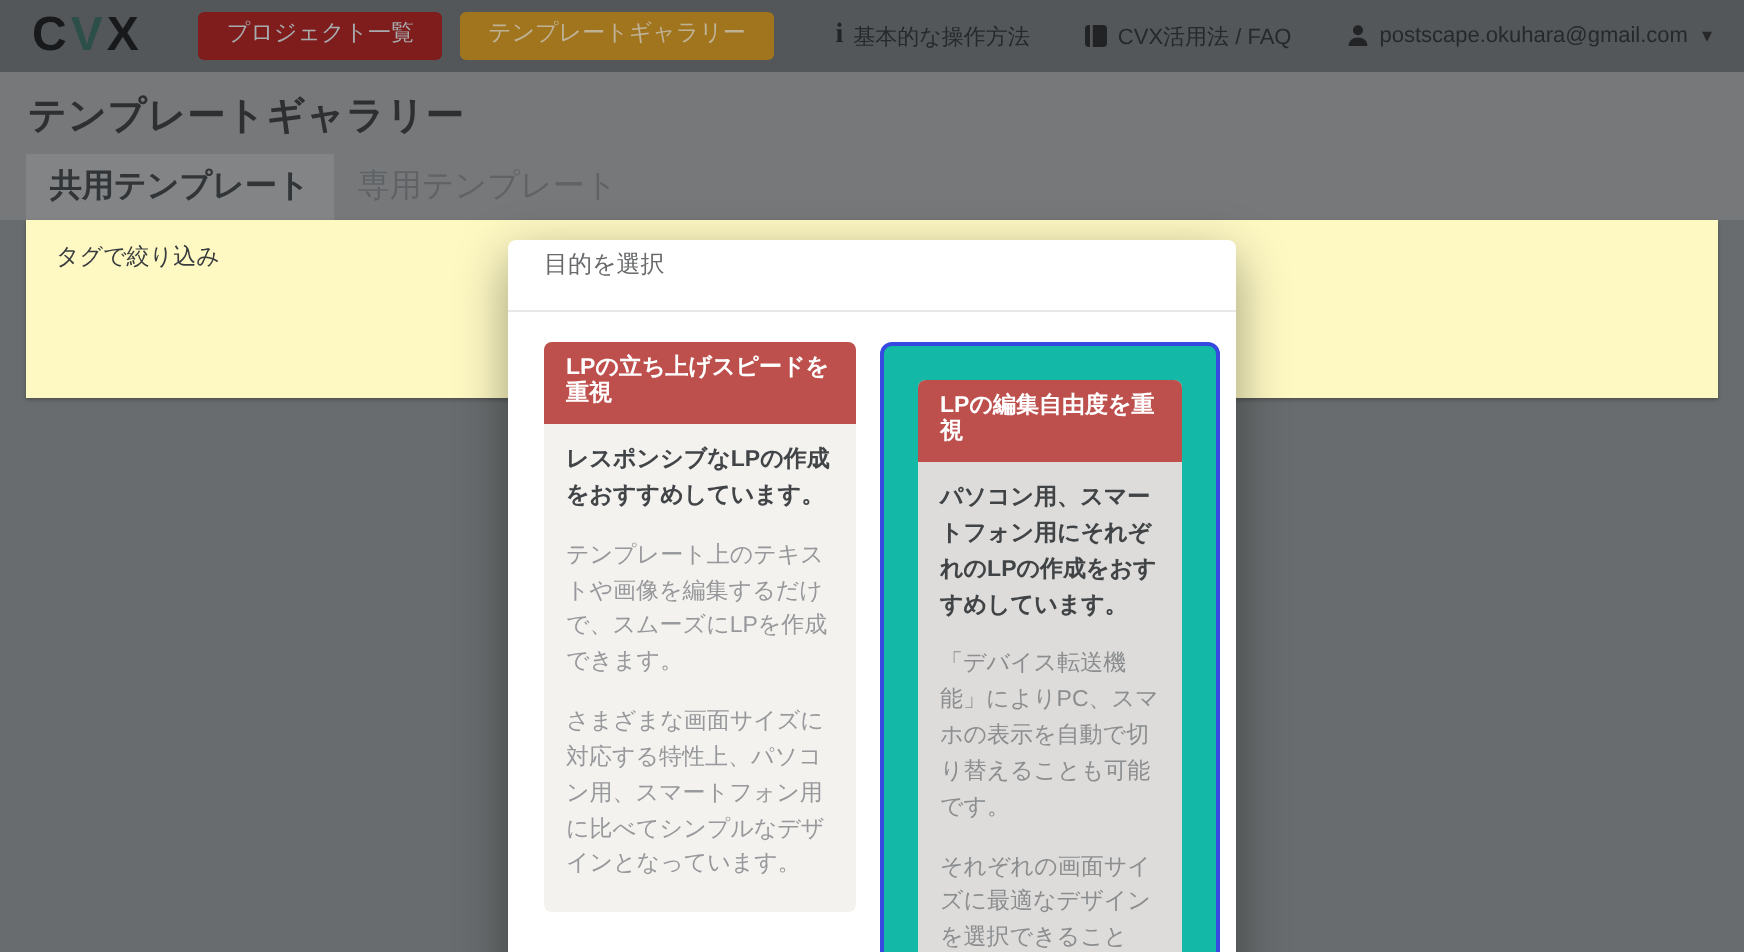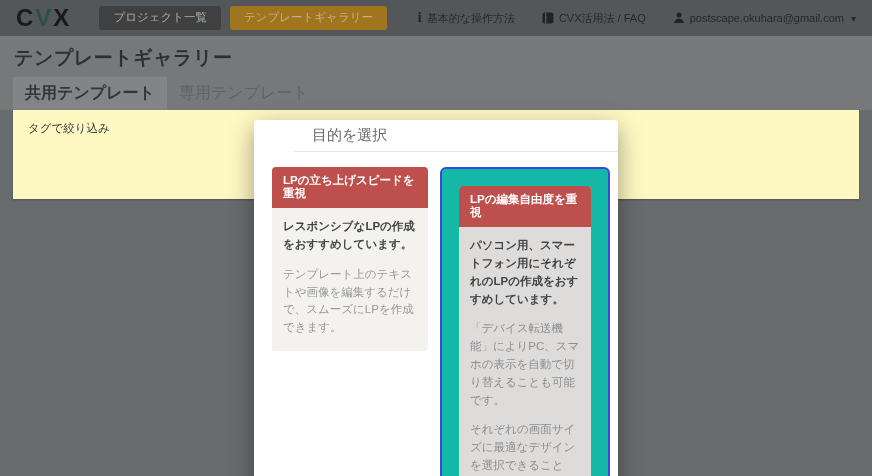--- a/index.html
+++ b/index.html
@@ -14,21 +14,21 @@
   .topbar {
     position: absolute; top: 0; left: 0; right: 0; height: 36px;
     background: #54575a; display: flex; align-items: center; padding: 0 16px;
   }
   .logo { display: flex; align-items: center; font-weight: 800; font-size: 24px;
           letter-spacing: 2px; color: #17191b; line-height: 1; cursor: pointer; }
   .logo .lv { color: #2c4f49; }
   .topnav { display: flex; gap: 9px; margin-left: 28px; }
   .btn { border: none; border-radius: 3px; font-size: 11.5px; padding: 6px 14px;
          font-family: inherit; cursor: pointer; line-height: 1; }
-  .btn-gray   { background: #404040; color: #a7abae; }
+  .btn-gray   { background: #7f1d1d; color: #a7abae; }
   .btn-orange { background: #a1751e; color: #bfb296; }
   .topbar-right { margin-left: auto; display: flex; align-items: center; gap: 27px; }
   .toplink { display: flex; align-items: center; gap: 5px; color: #26282a;
              font-size: 11px; text-decoration: none; cursor: pointer; }
   .info-glyph { font-family: "Liberation Serif", "DejaVu Serif", serif;
                 font-weight: 700; font-size: 14px; line-height: 1; color: #212325; }
   .icon-svg { display: block; }
   .caret { font-family: "DejaVu Sans", sans-serif; font-size: 10px; color: #26282a; margin-left: 2px; }
 
   
@@ -43,22 +43,22 @@
            background: #fef9c3; box-shadow: 0 1px 2px rgba(0,0,0,0.25); }
   .filter-label { padding: 11px 15px; font-size: 11.5px; color: #393c3e; }
 
   
   .overlay { position: absolute; inset: 0; background: rgba(0,0,0,0); cursor: pointer; }
   .modal {
     position: absolute; left: 254px; top: 120px; width: 364px;
     background: #ffffff; border-radius: 4px;
     box-shadow: 0 8px 26px rgba(0,0,0,0.38);
   }
-  .modal-header { padding: 5px 18px 6px; font-size: 15px; color: #67696b;
-                  border-bottom: 1px solid #e7e7e7; line-height: 1.3; margin-left: 40px; }
+  .modal-header { padding: 5px 18px 14px; font-size: 12px; color: #67696b;
+                  border-bottom: 1px solid #e7e7e7; line-height: 1.3; }
   .modal-body { display: flex; align-items: stretch; padding: 15px 8px 23px 18px; }
   .option { width: 156px; background: #f4f2ef; border-radius: 4px; height: 100%;
             display: flex; flex-direction: column; cursor: pointer; }
   .option-head { background: #bd4f4c; color: #ffffff; font-weight: 700; font-size: 11.5px;
                  line-height: 1.2; padding: 7px 11px; border-radius: 4px 4px 0 0; }
   .option-body { padding: 10px 11px 14px; font-size: 11.5px; line-height: 1.55; }
   .option-body p { margin: 0 0 12px; color: #97989b; }
   .option-body p:last-child { margin-bottom: 0; }
   .option-body p.strong { color: #424548; font-weight: 700; }
   .ring { margin-left: 12px; flex: 1; border: 2px solid #3749e1; border-radius: 6px;
@@ -125,20 +125,21 @@
 
   <div class="modal">
     <div class="modal-header">目的を選択</div>
     <div class="modal-body">
 
       <div class="option">
         <div class="option-head">LPの立ち上げスピードを重視</div>
         <div class="option-body">
           <p class="strong">レスポンシブなLPの作成をおすすめしています。</p>
           <p>テンプレート上のテキストや画像を編集するだけで、スムーズにLPを作成できます。</p>
+          <p>さまざまな画面サイズに対応する特性上、パソコン用、スマートフォン用に比べてシンプルなデザインとなっています。</p>
         </div>
       </div>
 
       <div class="ring">
         <div class="option selected">
           <div class="option-head">LPの編集自由度を重視</div>
           <div class="option-body">
             <p class="strong">パソコン用、スマートフォン用にそれぞれのLPの作成をおすすめしています。</p>
             <p>「デバイス転送機能」によりPC、スマホの表示を自動で切り替えることも可能です。</p>
             <p>それぞれの画面サイズに最適なデザインを選択できることで、LPの効果を最大化できます。</p>

